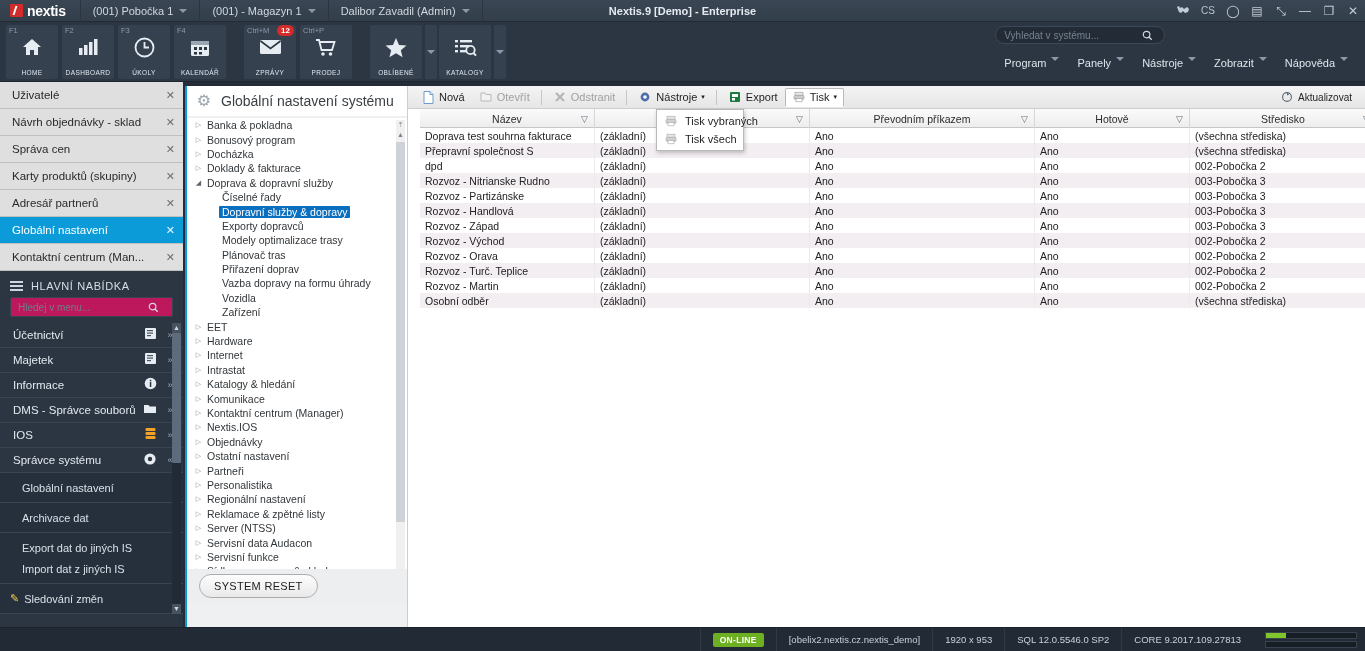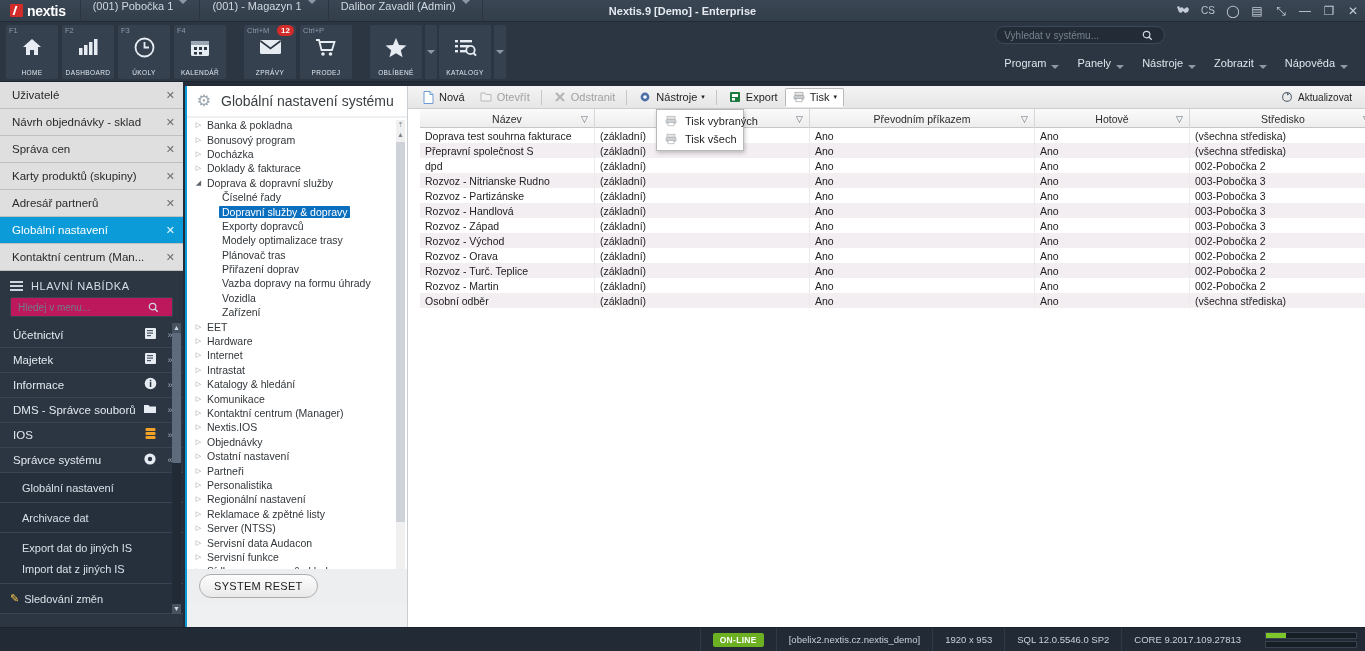--- a/index.html
+++ b/index.html
@@ -25,21 +25,21 @@
     width:13px; height:13px; background:#d32a2a; margin-right:4px;
     position:relative; border-radius:1px;
   }
   .logo-mark:after{
     content:""; position:absolute; left:4px; top:2px; width:2px; height:9px;
     background:#fff; transform:skewX(-18deg);
   }
   .logo-text{ font-weight:bold; font-size:14px; color:#fff; letter-spacing:-.3px; }
   .tb-sep{ width:1px; height:22px; background:#2b3440; }
   .tb-item{
-    display:flex; align-items:flex-start; gap:6px;
+    display:flex; align-items:center; gap:6px;
     padding:0 12px; height:22px; color:#cfd8e0; font-size:11px; cursor:default;
   }
   .caret{ width:0;height:0;border-left:4px solid transparent;border-right:4px solid transparent;border-top:4px solid #8b98a8; }
   .tb-title{
     position:absolute; left:0; right:0; text-align:center; font-size:11px;
     font-weight:bold; color:#e4eaf0; pointer-events:none;
   }
   .tb-right{ margin-left:auto; display:flex; align-items:center; height:22px; }
   .tb-btn{
     width:24px;height:22px;display:flex;align-items:center;justify-content:center;
@@ -80,21 +80,21 @@
     border-radius:9px; display:flex; align-items:center; padding:0 8px;
     color:#7d8a99; font-size:10px;
   }
   .sysearch input{
     background:transparent;border:none;outline:none;color:#cfd8e2;font-size:10px;
     font-family:"Liberation Sans",sans-serif; width:138px;
   }
   .sysearch input::placeholder{ color:#76828f; }
   .menubar{ display:flex; justify-content:flex-end; margin-top:11px; gap:0px; }
   .menubar .mi{
-    display:flex;align-items:flex-end;gap:5px;padding:2px 9px;
+    display:flex;align-items:flex-start;gap:5px;padding:2px 9px;
     font-size:11px;color:#dde4eb;cursor:default;
   }
 
   
   .sidebar{
     position:absolute; left:0; top:82px; width:183px; height:545px;
     background:#2c3643;
   }
   .tabs{ border-bottom:0; }
   .tab{

